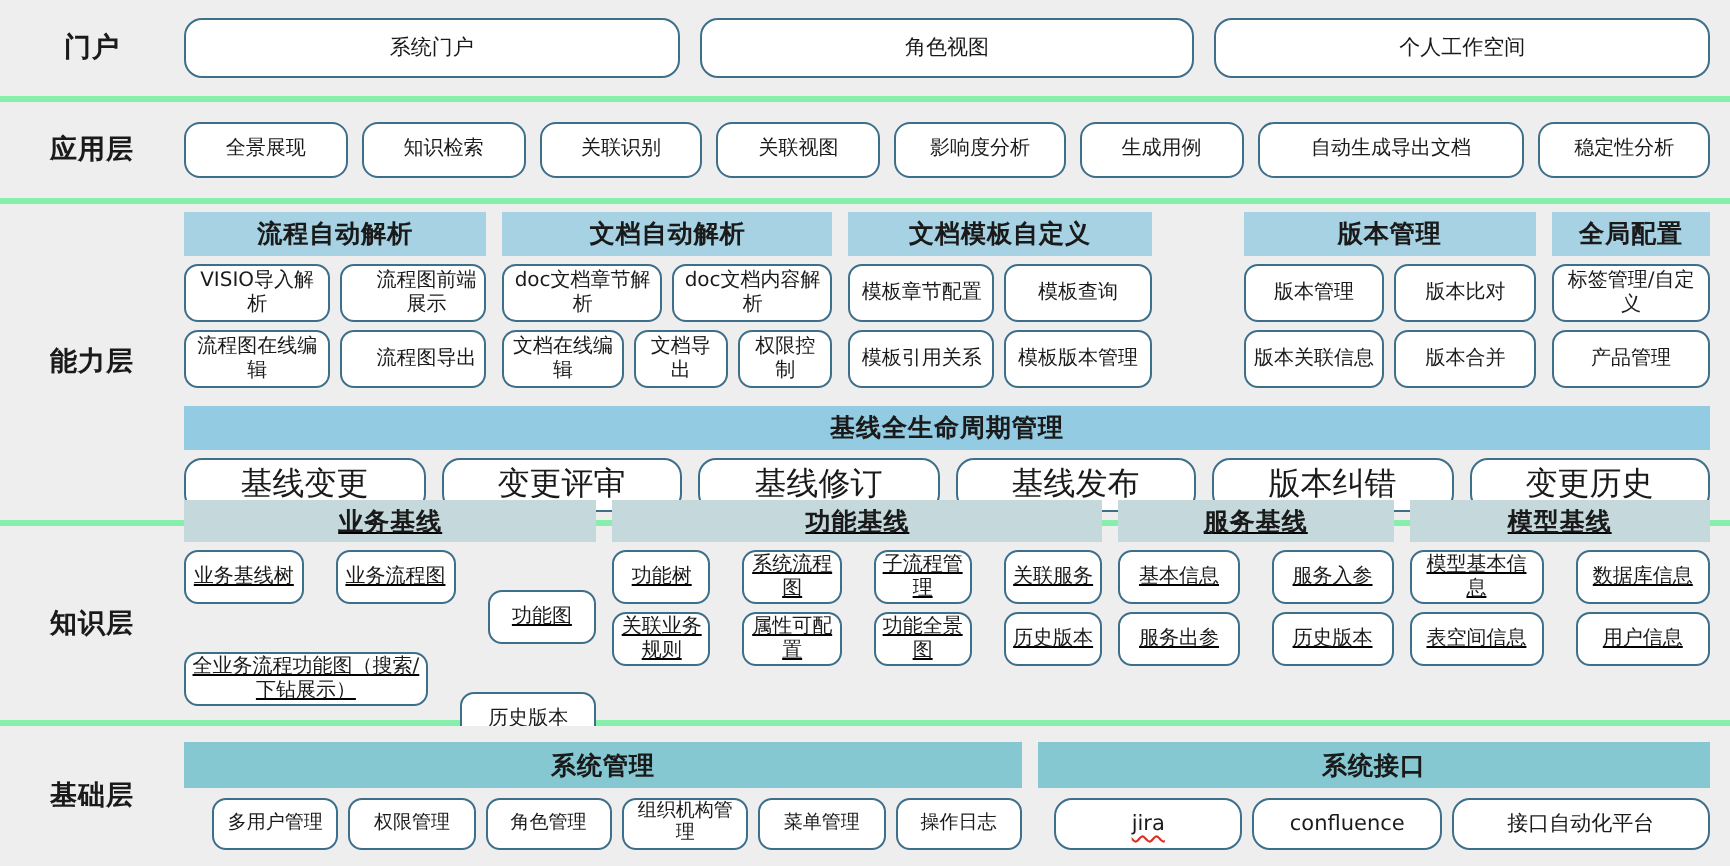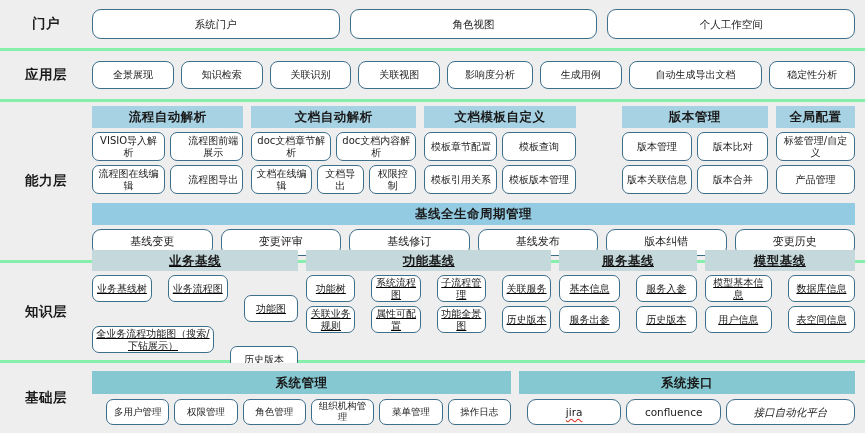--- a/index.html
+++ b/index.html
@@ -124,21 +124,21 @@
     background: #93cbe3;
     color: #1a1a1a;
     font-size: 12.5px;
     font-weight: bold;
     text-align: center;
     height: 22px;
     line-height: 22px;
     letter-spacing: 0.5px;
   }
   .bl-line { display: flex; gap: 8px; }
-  .bl-line .pill { flex: 1; height: 27px; font-size: 11px; border-radius: 9px; }
+  .bl-line .pill { flex: 1; height: 27px; font-size: 16px; border-radius: 9px; }
 
   
   .row-know { height: 97px; }
   .know-groups { display: flex; gap: 8px; align-items: flex-start; text-decoration: underline; }
   .know-group { display: flex; flex-direction: column; gap: 4px; min-width: 0; }
   .know-group.k1 { flex: 2.4; }
   .know-group.k2 { flex: 2.85; }
   .know-group.k3 { flex: 1.6; }
   .know-group.k4 { flex: 1.75; }
   .know-header {
@@ -170,21 +170,21 @@
     text-align: center;
     height: 23px;
     line-height: 23px;
     letter-spacing: 0.5px;
   }
   .base-line { display: flex; gap: 5px; }
   .base-line .pill { flex: 1; height: 26px; font-size: 9.5px; }
   .base-line.sysmgmt { padding-left: 14px; }
   .base-line.sysif { padding-left: 8px; }
   .base-line.sysif .pill { height: 26px; font-size: 10.5px; border-radius: 9px; }
-  .base-line.sysif .pill.f14 { flex: 1.4; font-style: italic; }
+  .base-line.sysif .pill.f14 { flex: 1.4; }
 
   .misspelled {
     text-decoration: underline wavy #d93025;
     text-decoration-skip-ink: none;
     text-underline-offset: 2px;
   }
 </style>
 </head>
 <body>
 
@@ -345,22 +345,22 @@
           </div>
         </div>
 
         <div class="know-group k4">
           <div class="know-header">模型基线</div>
           <div class="know-line">
             <div class="pill">模型基本信息</div>
             <div class="pill">数据库信息</div>
           </div>
           <div class="know-line">
+            <div class="pill">表空间信息</div>
             <div class="pill">用户信息</div>
-            <div class="pill">表空间信息</div>
           </div>
         </div>
 
       </div>
     </div>
   </div>
 
   <div class="layer-row row-base">
     <div class="layer-label">基础层</div>
     <div class="layer-body">

